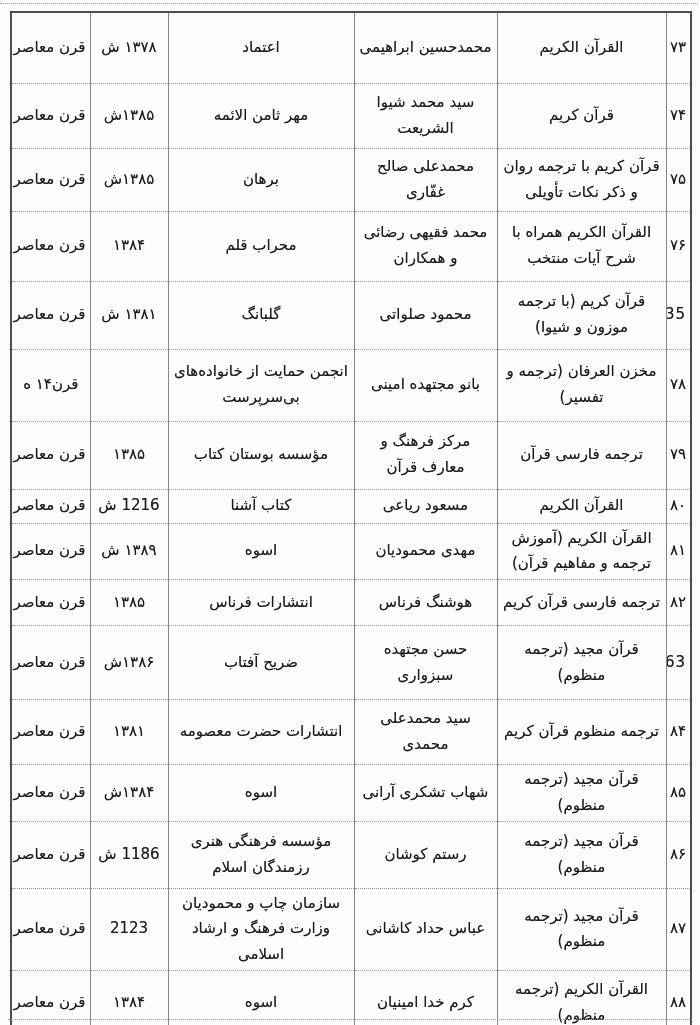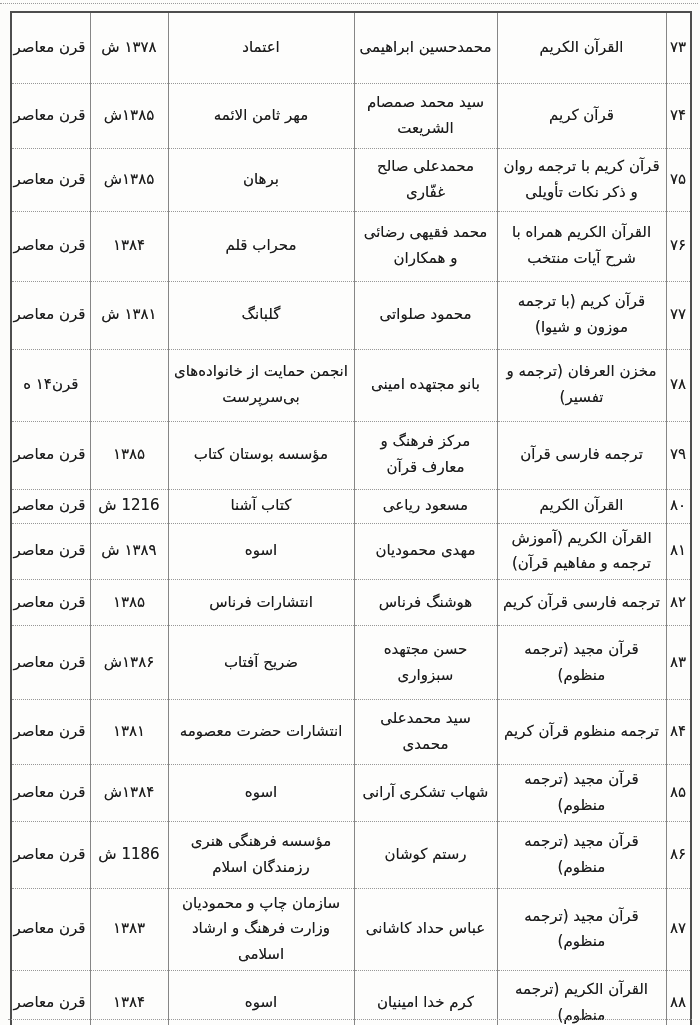--- a/index.html
+++ b/index.html
@@ -79,21 +79,21 @@
         <td class="col-no">۷۳</td>
         <td class="col-title">القرآن الکریم</td>
         <td class="col-author">محمدحسین ابراهیمی</td>
         <td class="col-publisher">اعتماد</td>
         <td class="col-year">۱۳۷۸ ش</td>
         <td class="col-era">قرن معاصر</td>
       </tr>
       <tr style="height: 65px;">
         <td class="col-no">۷۴</td>
         <td class="col-title">قرآن کریم</td>
-        <td class="col-author">سید محمد صمصام الشریعت</td>
+        <td class="col-author">سید محمد شیوا الشریعت</td>
         <td class="col-publisher">مهر ثامن الائمه</td>
         <td class="col-year">۱۳۸۵ش</td>
         <td class="col-era">قرن معاصر</td>
       </tr>
       <tr style="height: 63px;">
         <td class="col-no">۷۵</td>
         <td class="col-title">قرآن کریم با ترجمه روان و ذکر نکات تأویلی</td>
         <td class="col-author">محمدعلی صالح غفّاری</td>
         <td class="col-publisher">برهان</td>
         <td class="col-year">۱۳۸۵ش</td>
@@ -101,21 +101,21 @@
       </tr>
       <tr style="height: 70px;">
         <td class="col-no">۷۶</td>
         <td class="col-title">القرآن الکریم همراه با شرح آیات منتخب</td>
         <td class="col-author">محمد فقیهی رضائی و همکاران</td>
         <td class="col-publisher">محراب قلم</td>
         <td class="col-year">۱۳۸۴</td>
         <td class="col-era">قرن معاصر</td>
       </tr>
       <tr style="height: 68px;">
-        <td class="col-no">۷۷</td>
+        <td class="col-no">35</td>
         <td class="col-title">قرآن کریم (با ترجمه موزون و شیوا)</td>
         <td class="col-author">محمود صلواتی</td>
         <td class="col-publisher">گلبانگ</td>
         <td class="col-year">۱۳۸۱ ش</td>
         <td class="col-era">قرن معاصر</td>
       </tr>
       <tr style="height: 72px;">
         <td class="col-no">۷۸</td>
         <td class="col-title">مخزن العرفان (ترجمه و تفسیر)</td>
         <td class="col-author">بانو مجتهده امینی</td>
@@ -149,21 +149,21 @@
       </tr>
       <tr style="height: 46px;">
         <td class="col-no">۸۲</td>
         <td class="col-title">ترجمه فارسی قرآن کریم</td>
         <td class="col-author">هوشنگ فرناس</td>
         <td class="col-publisher">انتشارات فرناس</td>
         <td class="col-year">۱۳۸۵</td>
         <td class="col-era">قرن معاصر</td>
       </tr>
       <tr style="height: 74px;">
-        <td class="col-no">۸۳</td>
+        <td class="col-no">63</td>
         <td class="col-title">قرآن مجید (ترجمه منظوم)</td>
         <td class="col-author">حسن مجتهده سبزواری</td>
         <td class="col-publisher">ضریح آفتاب</td>
         <td class="col-year">۱۳۸۶ش</td>
         <td class="col-era">قرن معاصر</td>
       </tr>
       <tr style="height: 65px;">
         <td class="col-no">۸۴</td>
         <td class="col-title">ترجمه منظوم قرآن کریم</td>
         <td class="col-author">سید محمدعلی محمدی</td>
@@ -185,21 +185,21 @@
         <td class="col-author">رستم کوشان</td>
         <td class="col-publisher">مؤسسه فرهنگی هنری رزمندگان اسلام</td>
         <td class="col-year">1186 ش</td>
         <td class="col-era">قرن معاصر</td>
       </tr>
       <tr style="height: 71px;">
         <td class="col-no">۸۷</td>
         <td class="col-title">قرآن مجید (ترجمه منظوم)</td>
         <td class="col-author">عباس حداد کاشانی</td>
         <td class="col-publisher">سازمان چاپ و محمودیان وزارت فرهنگ و ارشاد اسلامی</td>
-        <td class="col-year">۱۳۸۳</td>
+        <td class="col-year">2123</td>
         <td class="col-era">قرن معاصر</td>
       </tr>
       <tr style="height: 65px;">
         <td class="col-no">۸۸</td>
         <td class="col-title">القرآن الکریم (ترجمه منظوم)</td>
         <td class="col-author">کرم خدا امینیان</td>
         <td class="col-publisher">اسوه</td>
         <td class="col-year">۱۳۸۴</td>
         <td class="col-era">قرن معاصر</td>
       </tr>

